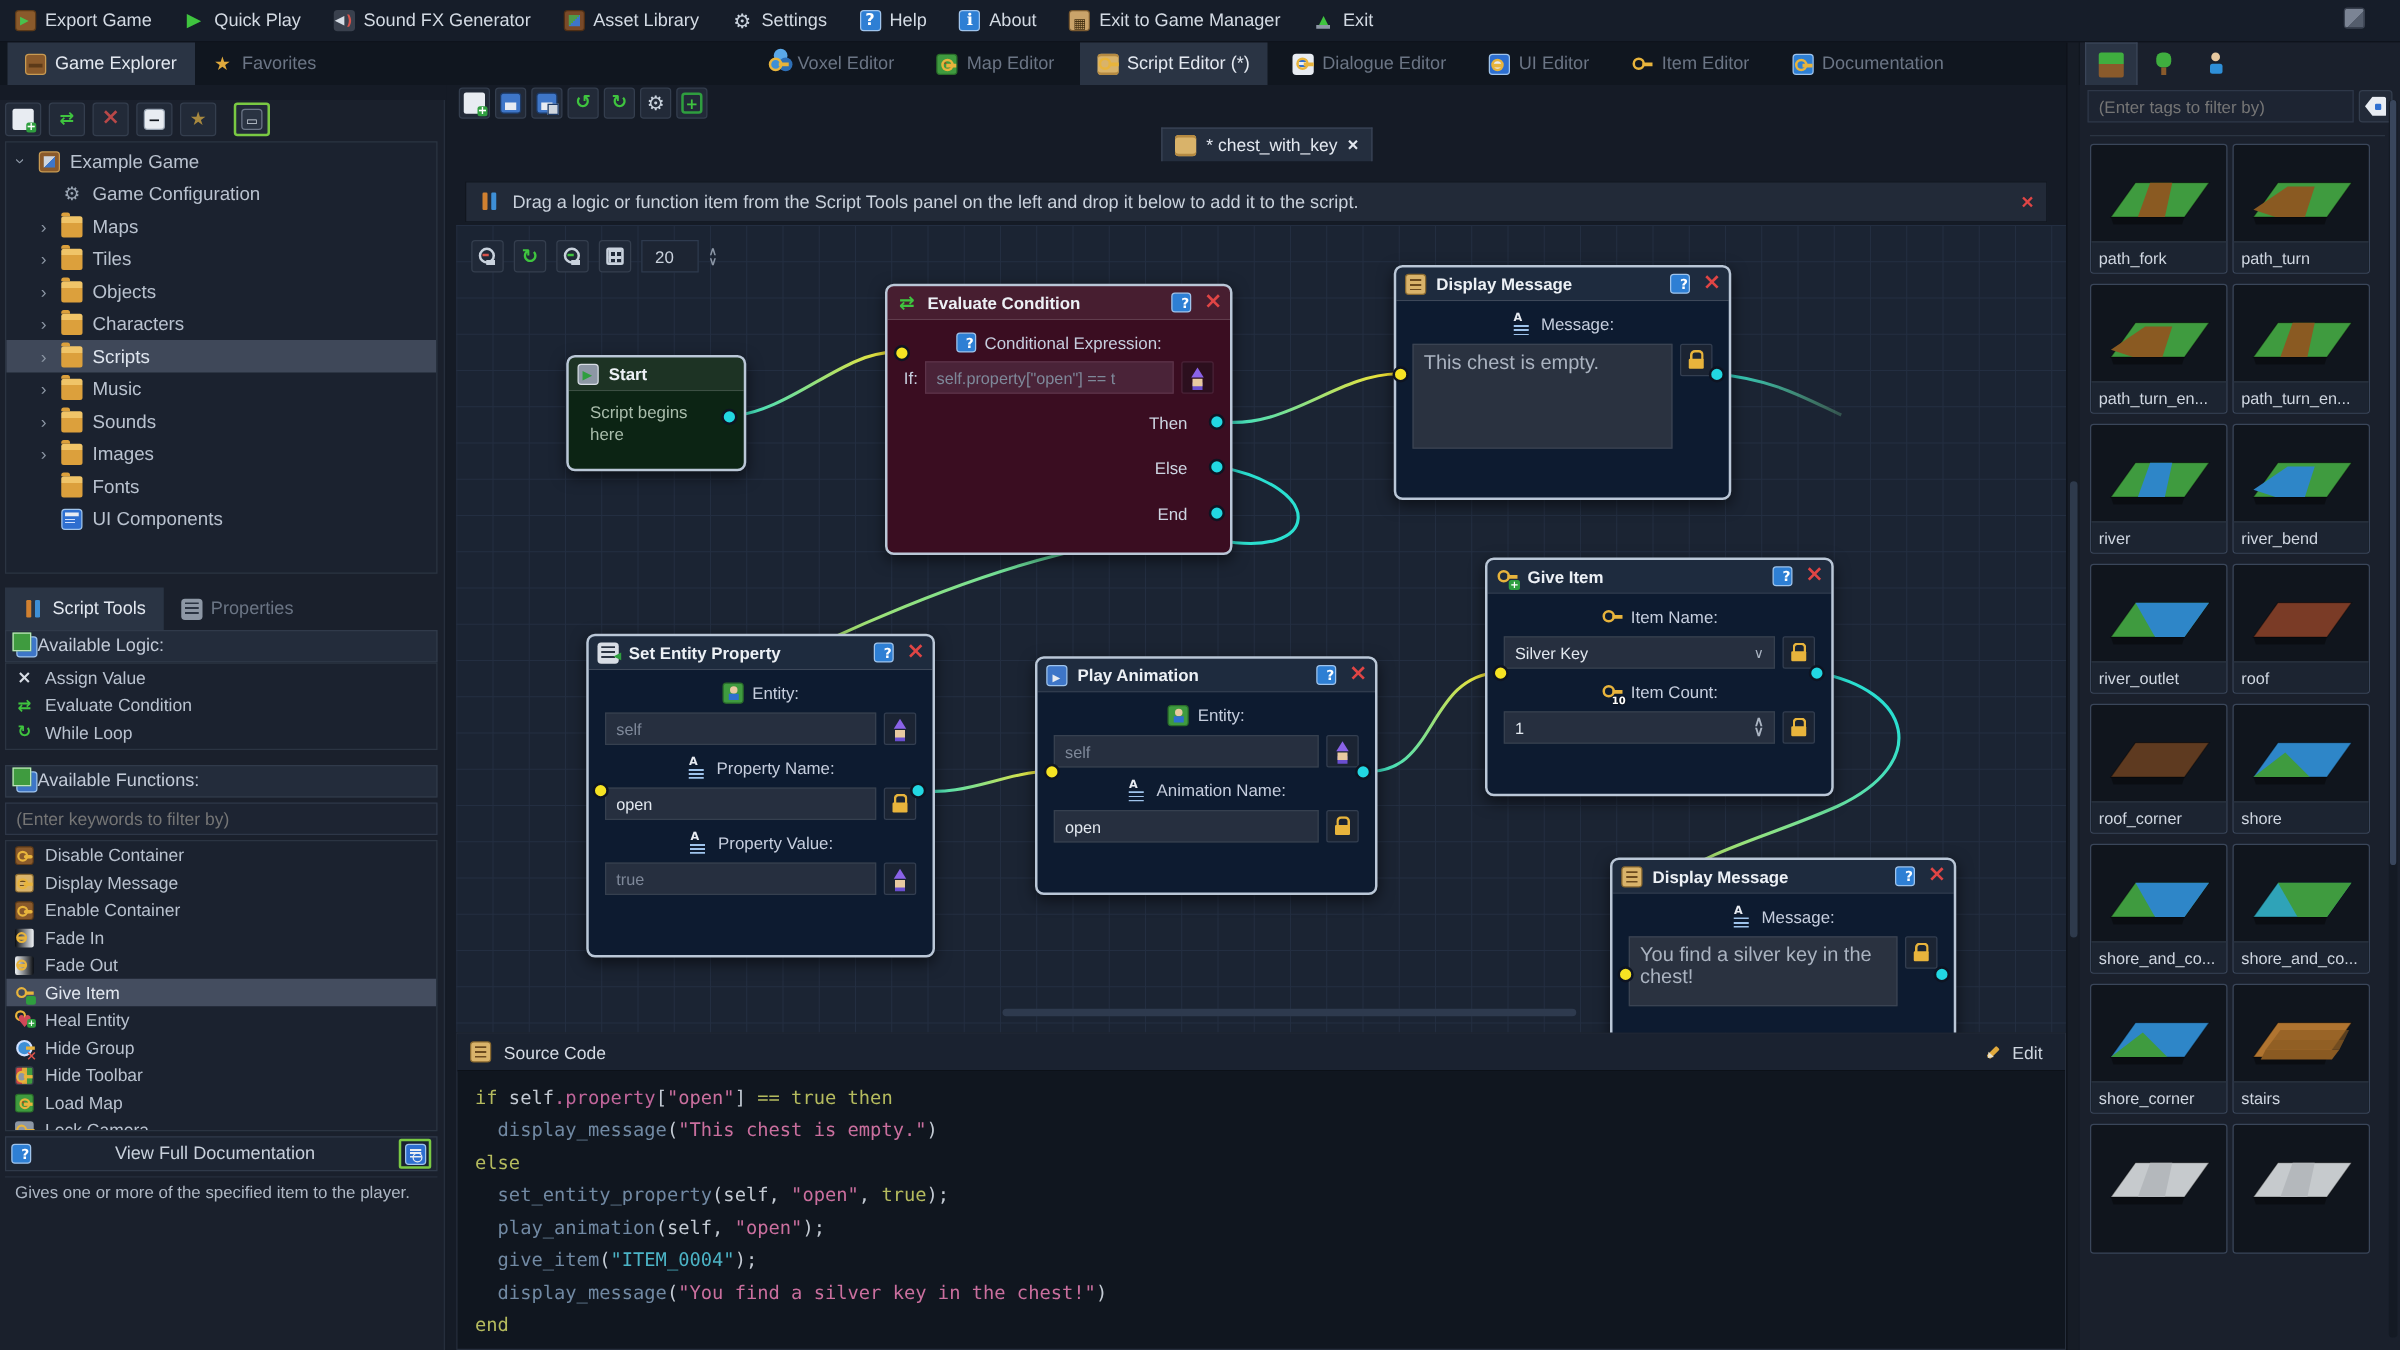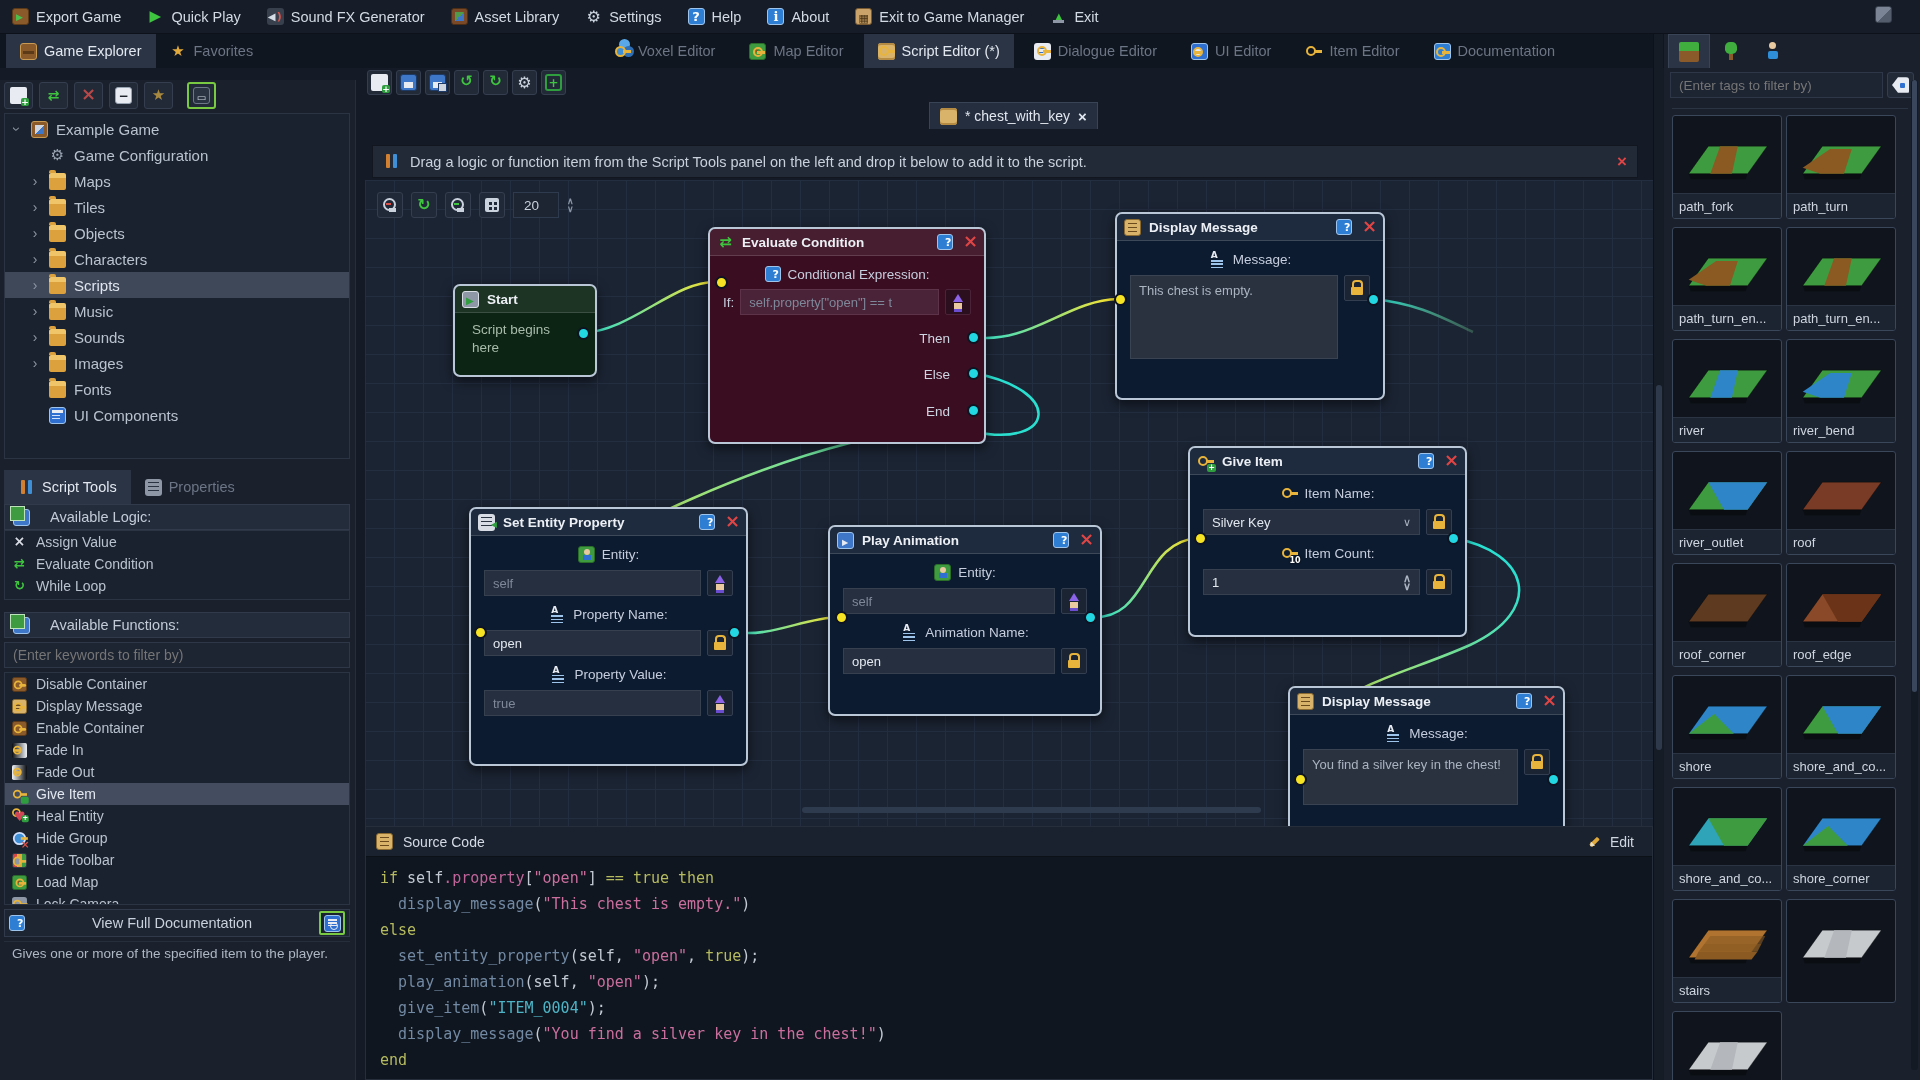--- a/index.html
+++ b/index.html
@@ -150,21 +150,21 @@
   .xbtn.hl{border:2px solid #7ac943;margin-left:8px}
   .treebox{position:absolute;left:4px;top:33px;width:346px;height:346px;background:#1b222f;border:1px solid #2b3442;overflow:hidden;padding-top:2px}
   .trow{height:26px;display:flex;align-items:center;gap:8px;font-size:15px;color:#b9c2cf;padding-left:6px}
   .trow.sel{background:#3f4859;color:#dfe5ee}
   .trow .arrow{width:12px;color:#8d97a5;font-size:14px;text-align:center}
   .trow[data-arrow="none"] .arrow::before{content:""}
   .trow[data-arrow="right"] .arrow::before{content:"›"}
   .trow[data-arrow="down"] .arrow::before{content:"›";display:inline-block;transform:rotate(90deg)}
   .trow[data-level="1"]{padding-left:24px}
   .stabs{position:absolute;left:0;top:390px;height:32px;display:flex;padding-left:4px}
-  .shead{position:absolute;left:4px;width:346px;height:26px;background:#232c3b;border:1px solid #303a4a;display:flex;align-items:center;gap:20px;padding-left:8px;font-size:14.5px;color:#c3cbd8}
+  .shead{position:absolute;left:4px;width:346px;height:26px;background:#232c3b;border:1px solid #303a4a;display:flex;align-items:center;gap:0;padding-left:8px;font-size:14.5px;color:#c3cbd8}
   .slist{position:absolute;left:4px;width:346px;background:#1b222f;border:1px solid #2b3442;overflow:hidden}
   .lrow{height:22px;display:flex;align-items:center;gap:8px;font-size:14px;color:#b9c2cf;padding-left:6px}
   .lrow.sel{background:#444d5f;color:#e3e8f0}
   .lrow .ic{transform:scale(.88)}
   .sfilter{position:absolute;left:4px;top:562px;width:346px;height:26px;background:#1d2432;border:1px solid #2e3748;color:#6a7485;font-size:14px;padding:0 8px;font-family:"Liberation Sans",sans-serif}
   .docrow{position:absolute;left:4px;top:829px;width:346px;height:28px;background:#1d2533;border:1px solid #303a4a;display:flex;align-items:center;padding:0 4px;gap:2px}
   .docrow .lbl{flex:1;text-align:center;font-size:14.5px;color:#c9d1dc}
   .docbtn{width:26px;height:24px;border:2px solid #7ac943;border-radius:2px;background:#1a2230;display:flex;align-items:center;justify-content:center}
   .desc{position:absolute;left:4px;top:861px;width:346px;font-size:13.5px;color:#aeb7c4;padding:4px 8px;border-top:1px solid #262e3c}
 
@@ -191,21 +191,21 @@
   .node .hd .sp{flex:1}
   .node.maroon{background:#3a0d21}
   .node.green{background:#0c2414}
   .flabel{display:flex;align-items:center;justify-content:center;gap:7px;font-size:13.5px;color:#c6cede;margin-top:10px}
   .frow{display:flex;gap:6px;padding:0 13px;align-items:center;margin-top:7px}
   .finput{flex:1;height:26px;background:#262f3f;border:1px solid #36404f;color:#e2e8ef;font-size:13px;padding:0 8px;display:flex;align-items:center;white-space:nowrap;overflow:hidden}
   .maroon .finput{background:#4a2338;border-color:#5d3349}
   .finput.ghost{color:#7e8899}
   .fbtn{width:26px;height:26px;background:#1b2433;border:1px solid #333e50;border-radius:2px;display:flex;align-items:center;justify-content:center;flex:none}
   .maroon .fbtn{background:#2c0f1e;border-color:#4a2338}
-  .ftext{height:84px;background:#2a3240;border:1px solid #3a4352;margin:0;flex:1;font-size:13px;color:#aab3c0;padding:6px 8px;line-height:17px}
+  .ftext{height:84px;background:#2a3240;border:1px solid #3a4352;margin:0;flex:1;font-size:16px;color:#aab3c0;padding:6px 8px;line-height:17px}
   .outlbl{position:absolute;right:34px;font-size:13.5px;color:#cdd5e2}
   .port{position:absolute;width:13px;height:13px;border-radius:50%;border:2px solid #0e1422;z-index:4}
   .py{background:#f6e323}.pc{background:#22d7e2}
   .chev{color:#aab4c2;font-size:11px;margin-left:auto;padding-left:6px}
 
   
   #srcpanel{position:absolute;left:8px;top:758px;width:1288px;height:254px;background:#10161f;border:1px solid #262e3c}
   .srchead{height:30px;background:#1a2230;border-bottom:1px solid #0c1118;display:flex;align-items:center;gap:10px;padding:0 10px;font-size:14px;color:#d5dbe4}
   .editbtn{margin-left:auto;display:flex;align-items:center;gap:6px;color:#cfd6df;font-size:14px;padding:2px 8px;border-radius:3px}
   .codewrap{padding:8px 0 0 14px;font-family:"DejaVu Sans Mono",monospace;font-size:15px;line-height:26px;white-space:pre}
@@ -1033,34 +1033,20 @@
             <polygon class="ov ov-bend" points="16,52 44,33 66,33 58,58 34,58" fill="#4a2c16"></polygon>
             <polygon class="ov ov-diag" points="36,30 96,30 76,58 52,58" fill="#4a2c16"></polygon>
             <polygon class="ov ov-corner" points="16,58 42,38 62,58" fill="#4a2c16"></polygon>
             <polygon class="ov ov-s1" points="26,52 86,52 80,60 22,60" fill="#4a2c16"></polygon>
             <polygon class="ov ov-s2" points="32,44 90,44 86,52 26,52" opacity=".8" fill="#4a2c16"></polygon>
             <polygon class="ov ov-s3" points="38,36 94,36 90,44 32,44" opacity=".6" fill="#4a2c16"></polygon>
           </svg>
           <div class="albl">roof_corner</div>
         </div>
 
-        <div class="acard" data-kind="diag">
-          <svg class="thumb" viewBox="0 0 110 77">
-            <polygon points="16,58 36,30 96,30 76,58" stroke="rgba(0,0,0,.35)" fill="#8a4a2a"></polygon>
-            <polygon points="16,58 76,58 74,64 18,64" fill="#000" opacity=".35"></polygon>
-            <polygon class="ov ov-band" points="48,30 66,30 60,58 38,58" fill="#6b3418"></polygon>
-            <polygon class="ov ov-bend" points="16,52 44,33 66,33 58,58 34,58" fill="#6b3418"></polygon>
-            <polygon class="ov ov-diag" points="36,30 96,30 76,58 52,58" fill="#6b3418"></polygon>
-            <polygon class="ov ov-corner" points="16,58 42,38 62,58" fill="#6b3418"></polygon>
-            <polygon class="ov ov-s1" points="26,52 86,52 80,60 22,60" fill="#6b3418"></polygon>
-            <polygon class="ov ov-s2" points="32,44 90,44 86,52 26,52" opacity=".8" fill="#6b3418"></polygon>
-            <polygon class="ov ov-s3" points="38,36 94,36 90,44 32,44" opacity=".6" fill="#6b3418"></polygon>
-          </svg>
-          <div class="albl">roof_edge</div>
-        </div>
 
         <div class="acard" data-kind="corner">
           <svg class="thumb" viewBox="0 0 110 77">
             <polygon points="16,58 36,30 96,30 76,58" stroke="rgba(0,0,0,.35)" fill="#2e86c8"></polygon>
             <polygon points="16,58 76,58 74,64 18,64" fill="#000" opacity=".35"></polygon>
             <polygon class="ov ov-band" points="48,30 66,30 60,58 38,58" fill="#3f9b3f"></polygon>
             <polygon class="ov ov-bend" points="16,52 44,33 66,33 58,58 34,58" fill="#3f9b3f"></polygon>
             <polygon class="ov ov-diag" points="36,30 96,30 76,58 52,58" fill="#3f9b3f"></polygon>
             <polygon class="ov ov-corner" points="16,58 42,38 62,58" fill="#3f9b3f"></polygon>
             <polygon class="ov ov-s1" points="26,52 86,52 80,60 22,60" fill="#3f9b3f"></polygon>

